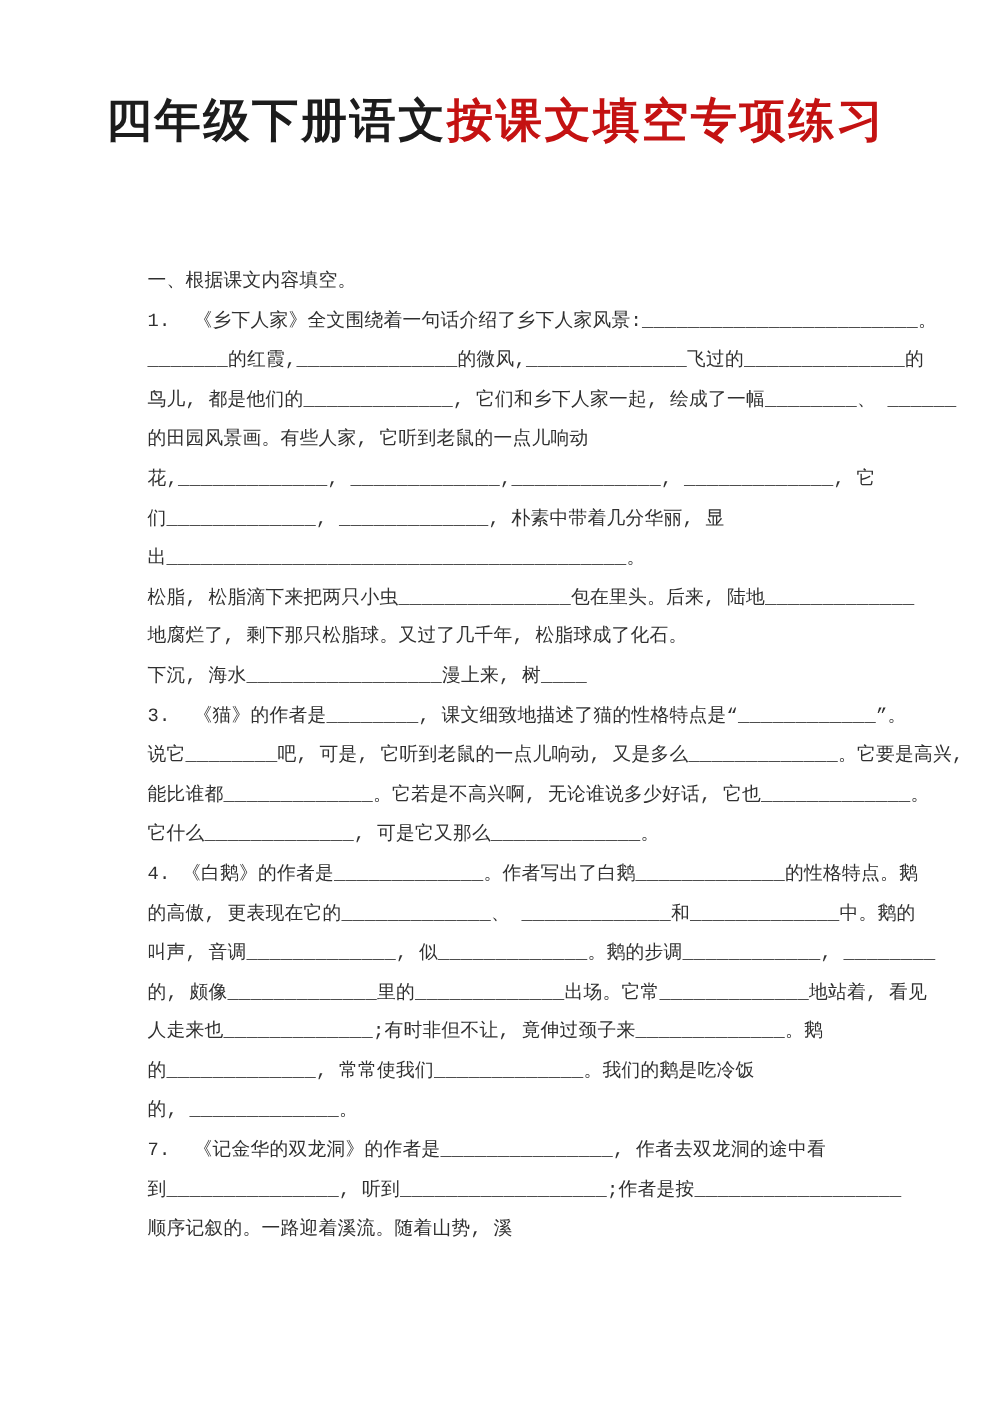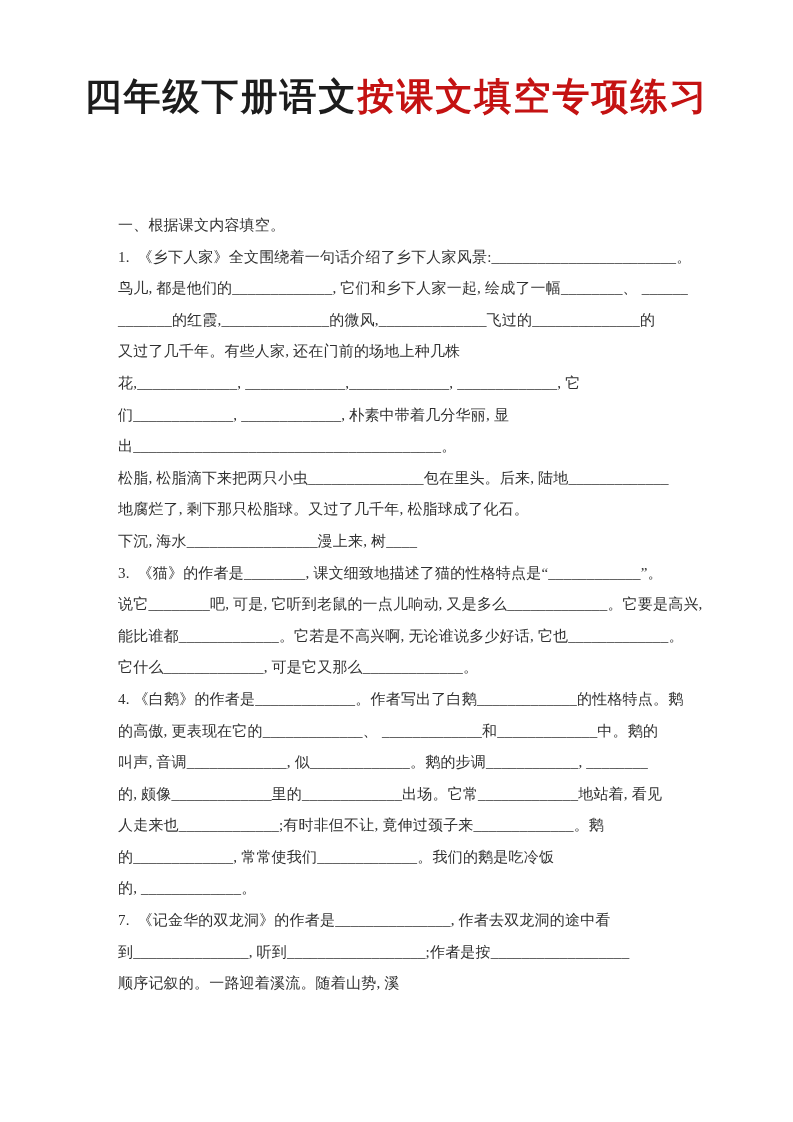--- a/index.html
+++ b/index.html
@@ -25,42 +25,43 @@
   .title .red{color:var(--title-red);}
   .content{
     position:absolute;left:118px;top:210px;width:562px;
     color:var(--body-text);
     font-size:15px;
   }
   .line{
     height:31.6px;line-height:31.6px;
     white-space:pre;
     letter-spacing:0.2px;
+    font-family:Liberation Mono, monospace;
   }
   .footer{
     position:absolute;left:0;top:1064px;width:100%;
     text-align:center;
     font-family:"Liberation Sans","DejaVu Sans",sans-serif;
     font-size:16px;letter-spacing:0.5px;
     color:var(--footer-gray);
   }
 </style>
 </head>
 <body>
 
 <div class="page">
 
   <h1 class="title"><span>四年级下册语文</span><span class="red">按课文填空专项练习</span></h1>
 
   <div class="content">
     <div class="line">一、根据课文内容填空。</div>
     <div class="line">1.  《乡下人家》全文围绕着一句话介绍了乡下人家风景:________________________。</div>
+    <div class="line">_______的红霞,______________的微风,______________飞过的______________的</div>
     <div class="line">鸟儿, 都是他们的_____________, 它们和乡下人家一起, 绘成了一幅________、 ______</div>
-    <div class="line">_______的红霞,______________的微风,______________飞过的______________的</div>
-    <div class="line">又过了几千年。有些人家, 还在门前的场地上种几株</div>
+    <div class="line">的田园风景画。有些人家, 它听到老鼠的一点儿响动</div>
     <div class="line">花,_____________, _____________,_____________, _____________, 它</div>
     <div class="line">们_____________, _____________, 朴素中带着几分华丽, 显</div>
     <div class="line">出________________________________________。</div>
     <div class="line">松脂, 松脂滴下来把两只小虫_______________包在里头。后来, 陆地_____________</div>
     <div class="line">地腐烂了, 剩下那只松脂球。又过了几千年, 松脂球成了化石。</div>
     <div class="line">下沉, 海水_________________漫上来, 树____</div>
     <div class="line">3.  《猫》的作者是________, 课文细致地描述了猫的性格特点是“____________”。</div>
     <div class="line">说它________吧, 可是, 它听到老鼠的一点儿响动, 又是多么_____________。它要是高兴,</div>
     <div class="line">能比谁都_____________。它若是不高兴啊, 无论谁说多少好话, 它也_____________。</div>
     <div class="line">它什么_____________, 可是它又那么_____________。</div>

